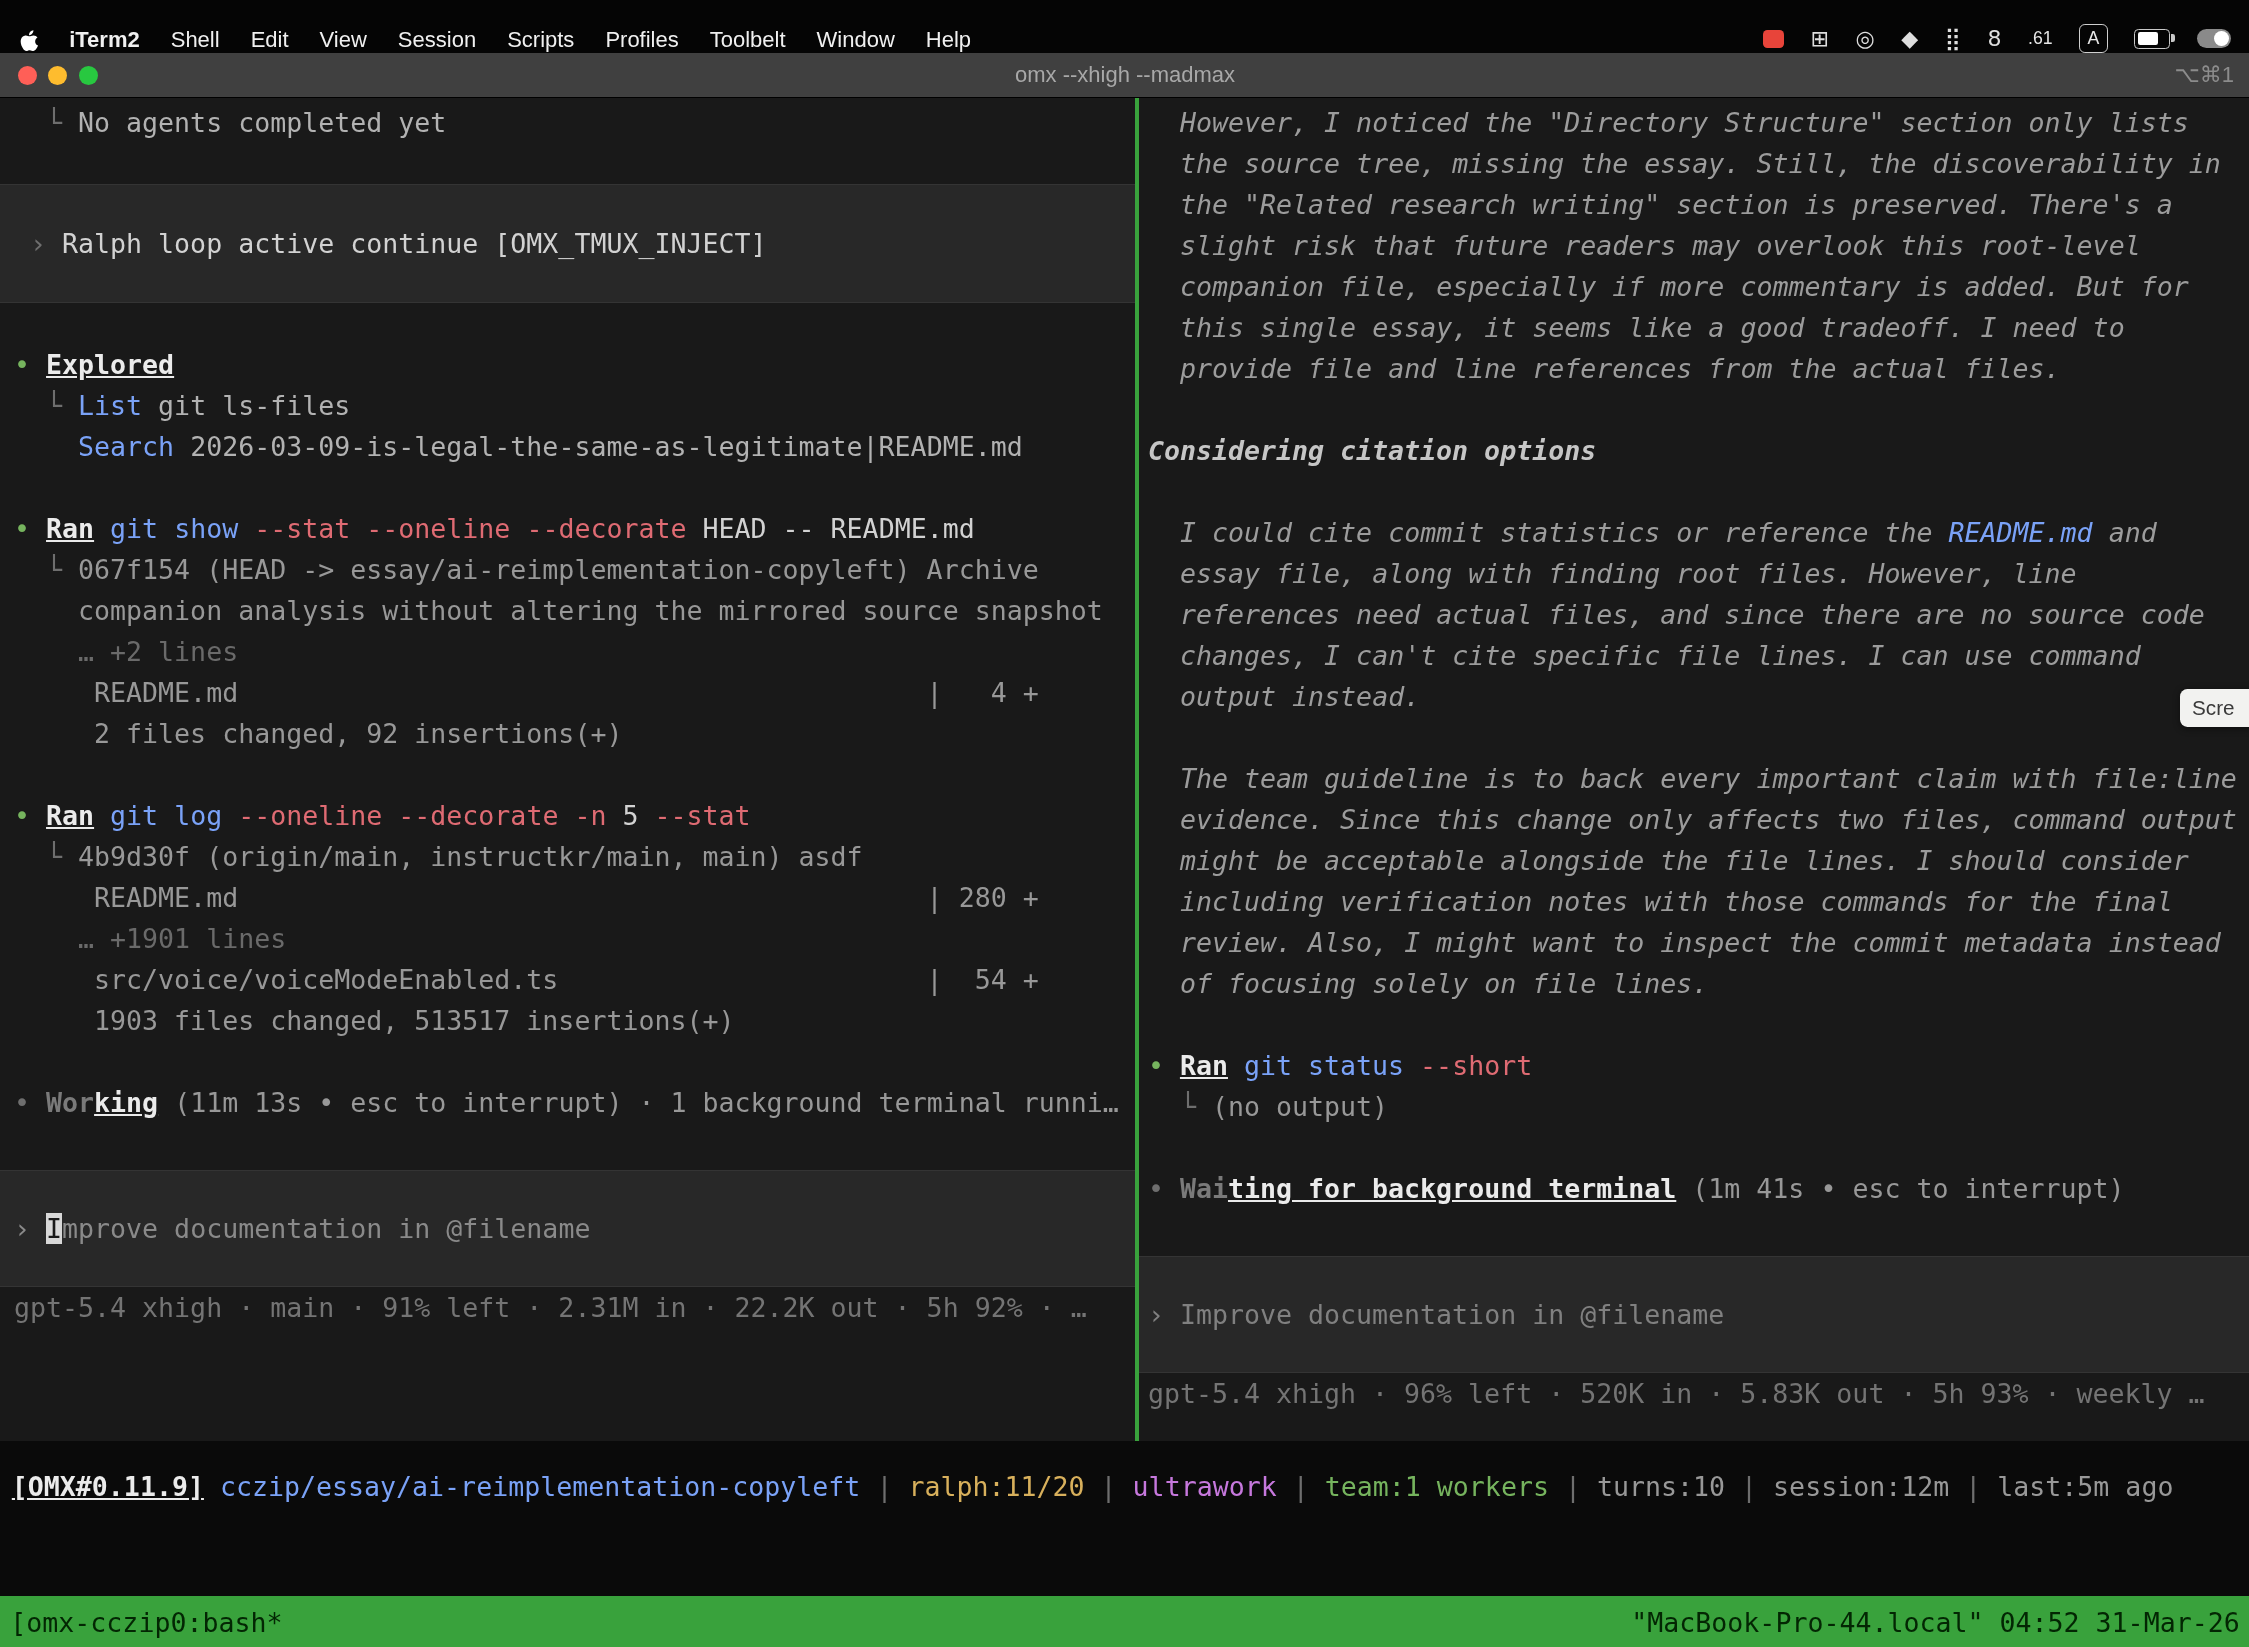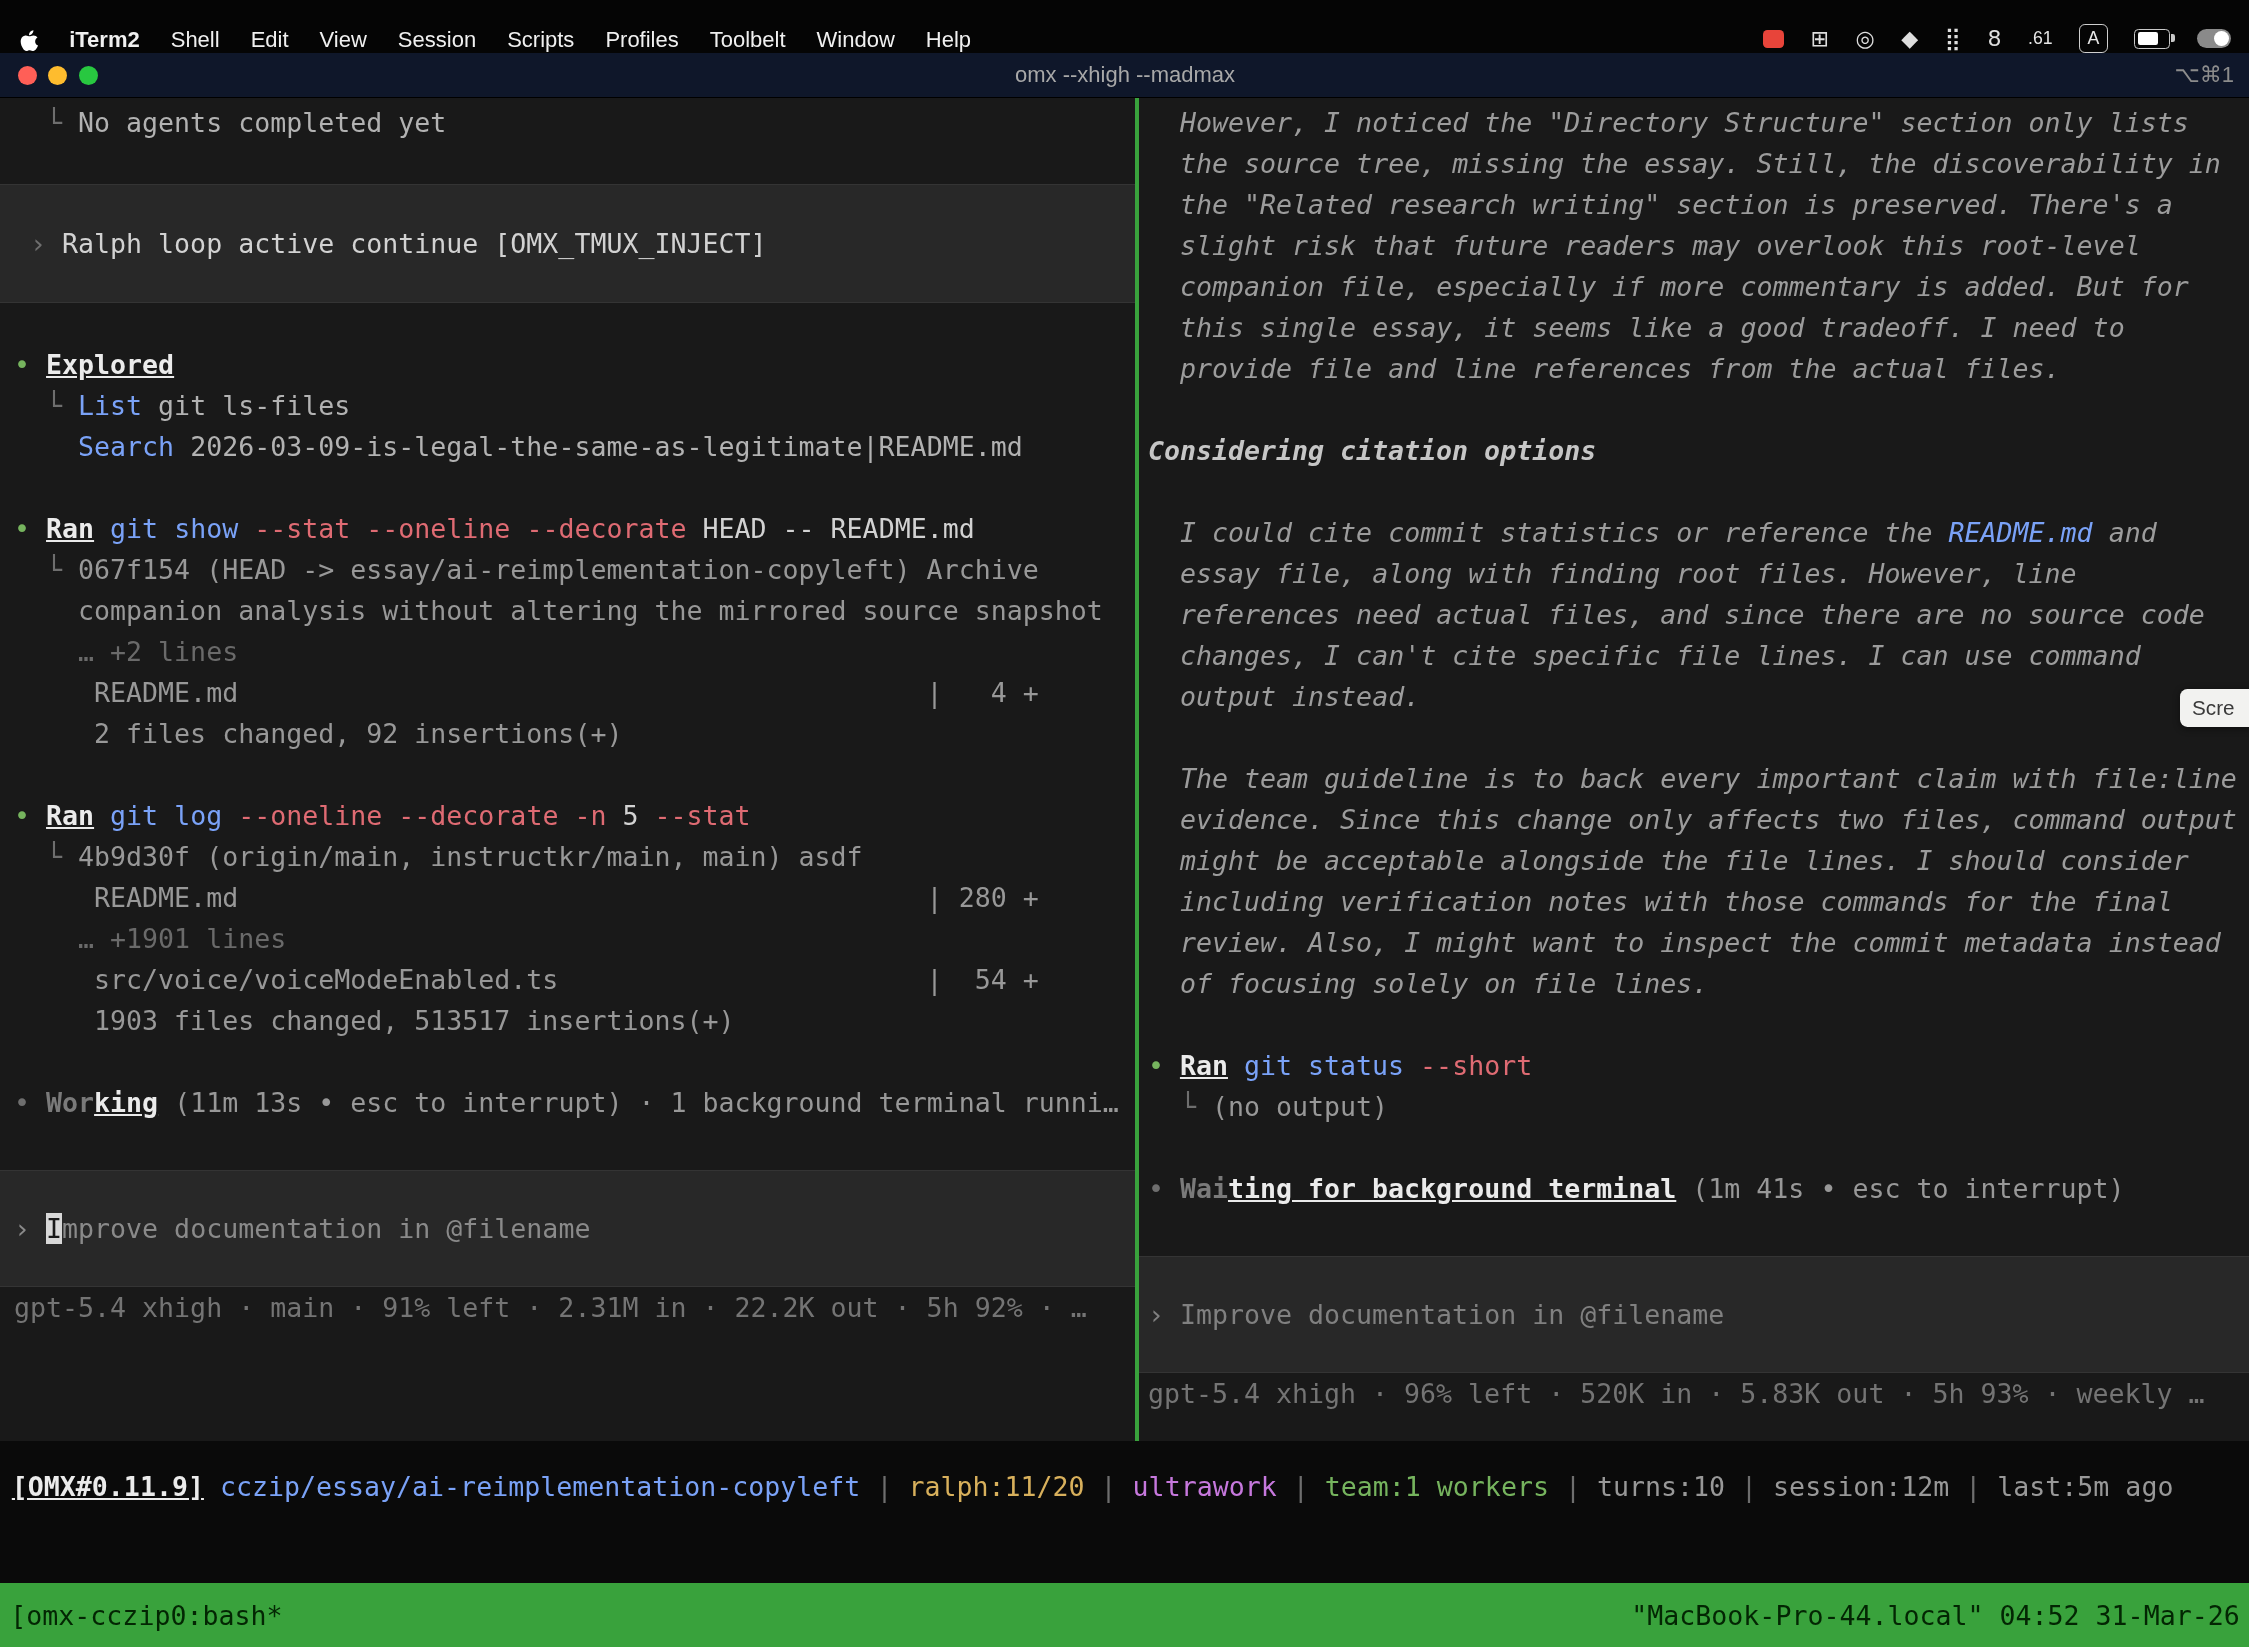--- a/index.html
+++ b/index.html
@@ -23,21 +23,21 @@
   .badge-text{font-size:17.7px;color:#e6e6e6;}
   .input-src{width:26.6px;height:26.6px;border:1.5px solid #cfcfcf;border-radius:5.9px;
     display:flex;align-items:center;justify-content:center;font-size:17.7px;color:#e8e8e8;}
   .batt{width:34px;height:17.7px;border:1.5px solid #c9c9c9;border-radius:4.4px;position:relative;}
   .batt .fill{position:absolute;top:2.2px;left:2.2px;bottom:2.2px;width:60%;background:#ffffff;border-radius:2.2px;}
   .batt:after{content:"";position:absolute;right:-5.2px;top:4.4px;width:3.7px;height:7.4px;background:#c9c9c9;border-radius:0 2.2px 2.2px 0;}
   .toggle-icon{width:34px;height:19px;border-radius:9.6px;background:#8a8a8a;position:relative;}
   .toggle-icon:after{content:"";position:absolute;right:2.2px;top:2.2px;width:14.8px;height:14.8px;border-radius:50%;background:#ffffff;}
   
   .titlebar{
-    position:absolute;top:53px;left:0;right:0;height:44px;background:#0f172a;
+    position:absolute;top:53px;left:0;right:0;height:44px;background:#404040;
     border-bottom:0.7px solid #000;display:flex;align-items:center;justify-content:center;
     font-family:"Liberation Sans",sans-serif;
   }
   .traffic{position:absolute;left:17.7px;top:12.5px;display:flex;gap:11.8px;}
   .tl{width:19px;height:19px;border-radius:50%;}
   .tl.red{background:#ff5f57;}
   .tl.yellow{background:#febc2e;}
   .tl.green{background:#28c840;}
   .win-title{color:#a8a8a8;font-size:22px;}
   .tb-shortcut{position:absolute;right:16px;color:#8c8c8c;font-size:22px;}
@@ -76,21 +76,21 @@
   .cstatus{color:#747474;}
   .cursor{background:#d8d8d8;color:#191919;}
   .shimmer-dim{color:#7a7a7a;font-weight:bold;}
   
   .scre-pill{position:absolute;top:689px;right:0;height:38px;min-width:58px;background:#f2f2f0;
     color:#3a3a3a;border-radius:7.4px 0 0 7.4px;display:flex;align-items:center;padding-left:11.8px;
     font-family:"Liberation Sans",sans-serif;font-size:20.7px;box-shadow:0 1.5px 7.4px rgba(0,0,0,.45);z-index:6;}
   
   .bottom{position:absolute;top:1442px;left:0;right:0;bottom:0;background:#0a0a0a;}
   .omx-line{padding:24px 0 0 11.8px;font-size:26.6px;line-height:41px;white-space:pre;}
-  .tmux{position:absolute;bottom:0;left:0;right:0;height:65px;background:#39a23c;color:#032603;
+  .tmux{position:absolute;bottom:0;left:0;right:0;height:52px;background:#39a23c;color:#032603;
     display:flex;justify-content:space-between;align-items:center;font-size:26.6px;
     padding:0 10.3px;white-space:pre;}
 </style>
 </head>
 <body>
 
 <div class="menubar">
   <span class="apple-logo">
       <svg width="20.7" height="23.6" viewBox="0 0 384 512">
         <path fill="#ffffff" d="M318.7 268.7c-.2-36.7 16.4-64.4 50-84.8-18.8-26.9-47.2-41.7-84.7-44.6-35.5-2.8-74.3 20.7-88.5 20.7-15 0-49.4-19.7-76.4-19.7C63.3 140.3 4 183.9 4 272.6q0 39.3 14.4 81.2c12.8 36.7 59 126.7 107.2 125.2 25.2-.6 43-17.9 75.8-17.9 31.8 0 48.3 17.9 76.4 17.9 48.6-.7 90.4-82.5 102.6-119.3-65.2-30.7-61.7-90-61.7-91zM255.6 99.9c27.3-32.4 24.8-61.9 24-72.5-24.1 1.4-52 16.4-67.9 34.9-17.5 19.8-27.8 44.3-25.6 71.9 26.1 2 49.9-11.4 69.5-34.3z"></path>

